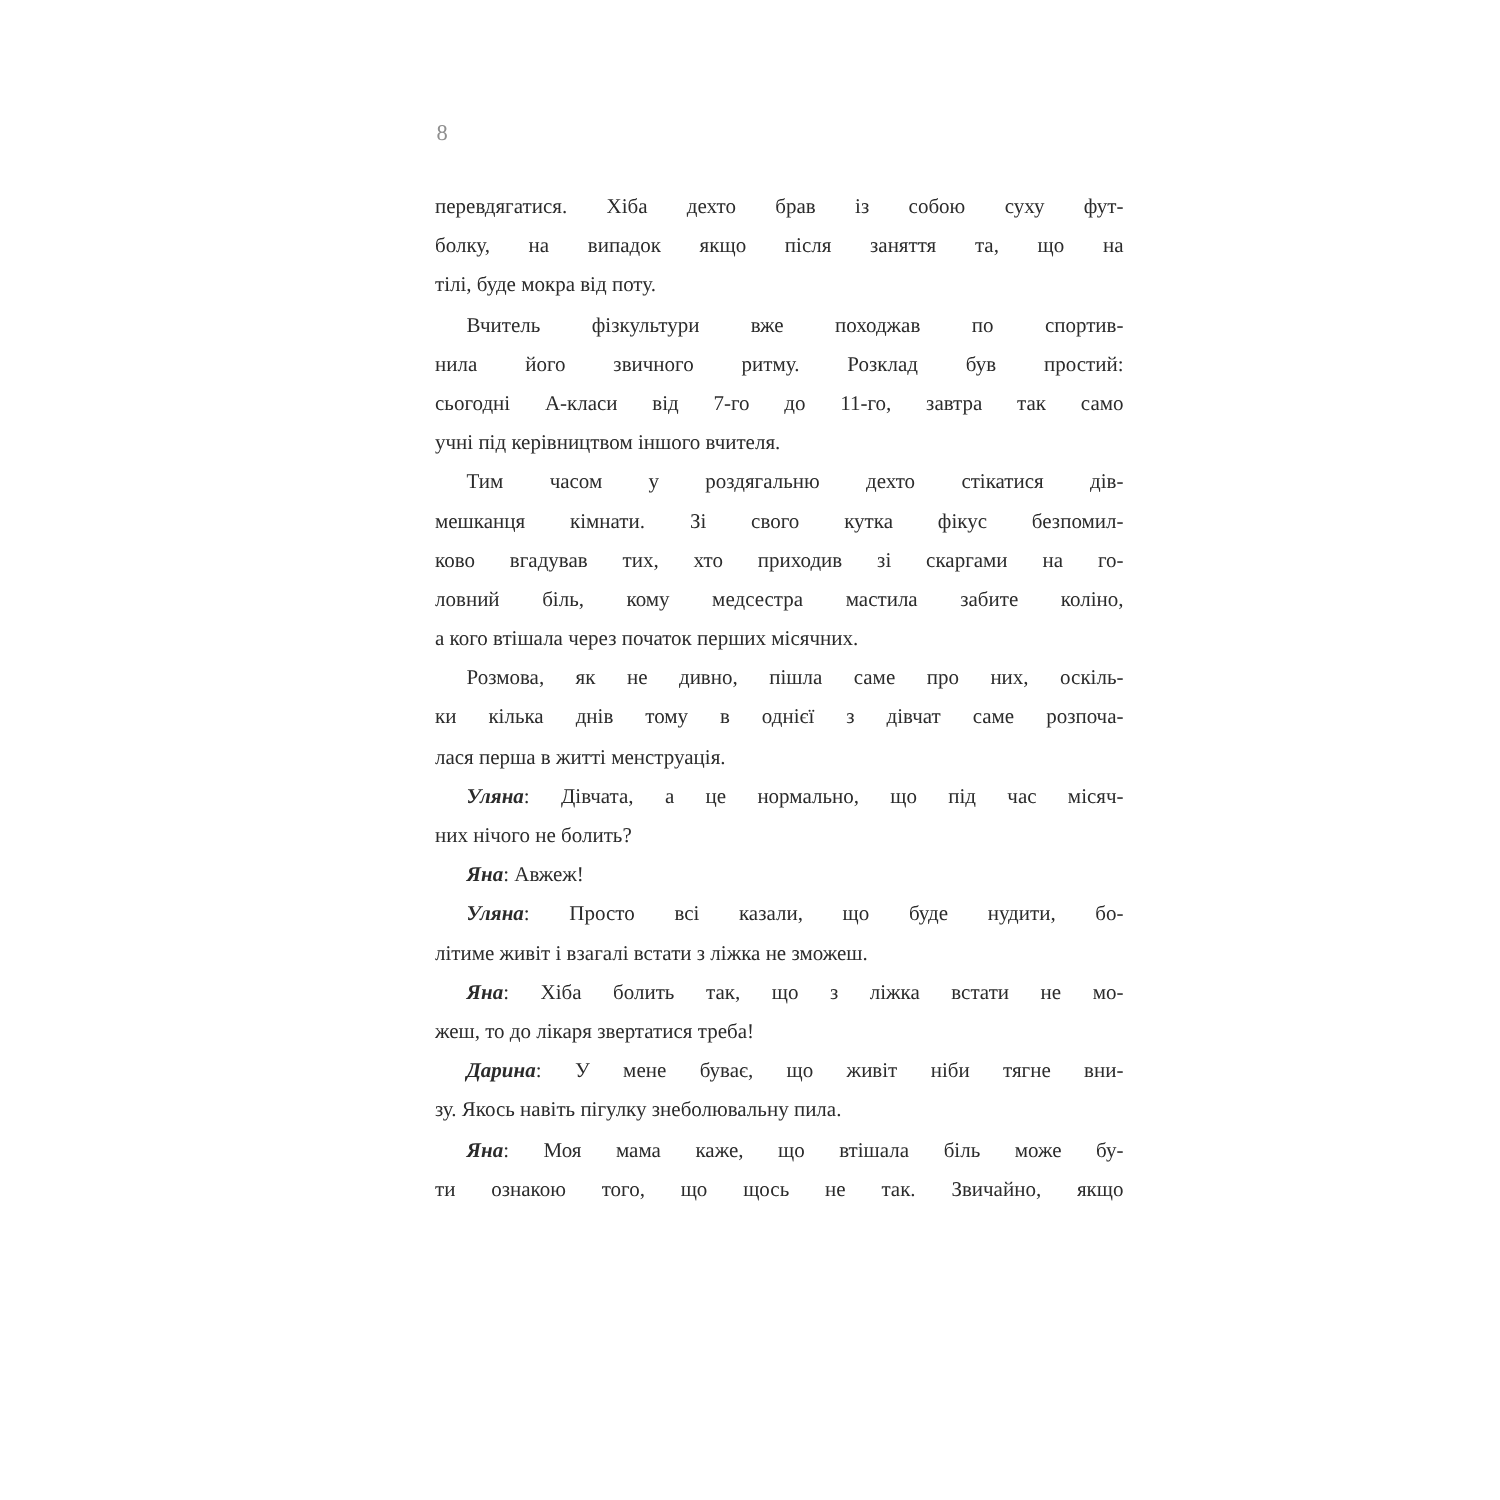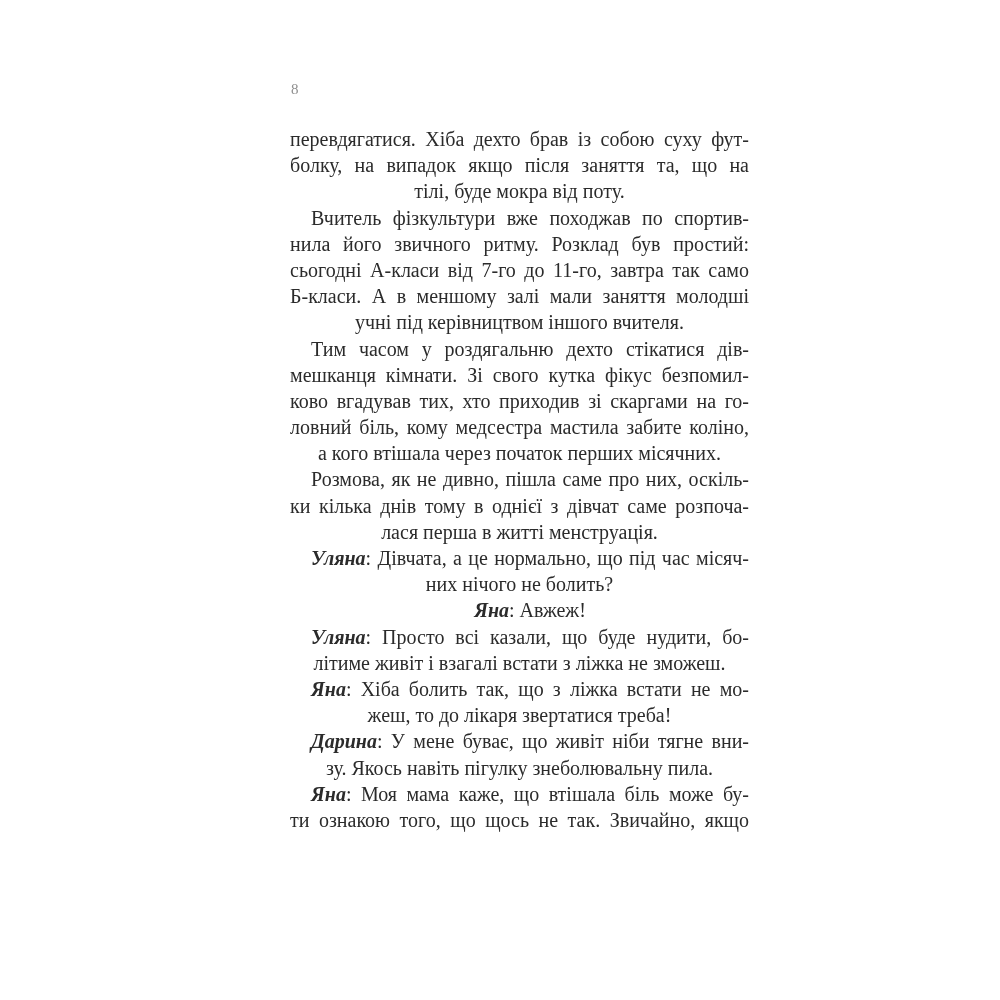--- a/index.html
+++ b/index.html
@@ -21,26 +21,26 @@
     top: 80px;
     font-size: 15px;
     line-height: 18px;
     color: #8f8f8f;
   }
   .text-block {
     position: absolute;
     left: 290px;
     top: 126px;
     width: 459px;
-    font-size: 20px;
+    font-size: 14px;
     line-height: 26.2px;
     color: #2b2b2b;
   }
   .line {
-    text-align: center;
+    text-align: left;
     height: 26.2px;
   }
   .line.j {
     text-align: justify;
     text-align-last: justify;
   }
   .line.ind {
     text-indent: 21px;
   }
   .b {
@@ -53,21 +53,20 @@
 
 <div class="book-page">
   <div class="page-number">8</div>
   <div class="text-block">
       <div class="line j"><span>перевдягатися. Хіба дехто брав із собою суху фут-</span></div>
       <div class="line j"><span>болку, на випадок якщо після заняття та, що на</span></div>
       <div class="line"><span>тілі, буде мокра від поту.</span></div>
       <div class="line j ind"><span>Вчитель фізкультури вже походжав по спортив-</span></div>
       <div class="line j"><span>нила його звичного ритму. Розклад був простий:</span></div>
       <div class="line j"><span>сьогодні А-класи від 7-го до 11-го, завтра так само</span></div>
-      <div class="line j"><span>Б-класи. А в меншому залі мали заняття молодші</span></div>
       <div class="line"><span>учні під керівництвом іншого вчителя.</span></div>
       <div class="line j ind"><span>Тим часом у роздягальню дехто стікатися дів-</span></div>
       <div class="line j"><span>мешканця кімнати. Зі свого кутка фікус безпомил-</span></div>
       <div class="line j"><span>ково вгадував тих, хто приходив зі скаргами на го-</span></div>
       <div class="line j"><span>ловний біль, кому медсестра мастила забите коліно,</span></div>
       <div class="line"><span>а кого втішала через початок перших місячних.</span></div>
       <div class="line j ind"><span>Розмова, як не дивно, пішла саме про них, оскіль-</span></div>
       <div class="line j"><span>ки кілька днів тому в однієї з дівчат саме розпоча-</span></div>
       <div class="line"><span>лася перша в житті менструація.</span></div>
       <div class="line j ind"><span class="b">Уляна</span><span>: Дівчата, а це нормально, що під час місяч-</span></div>

